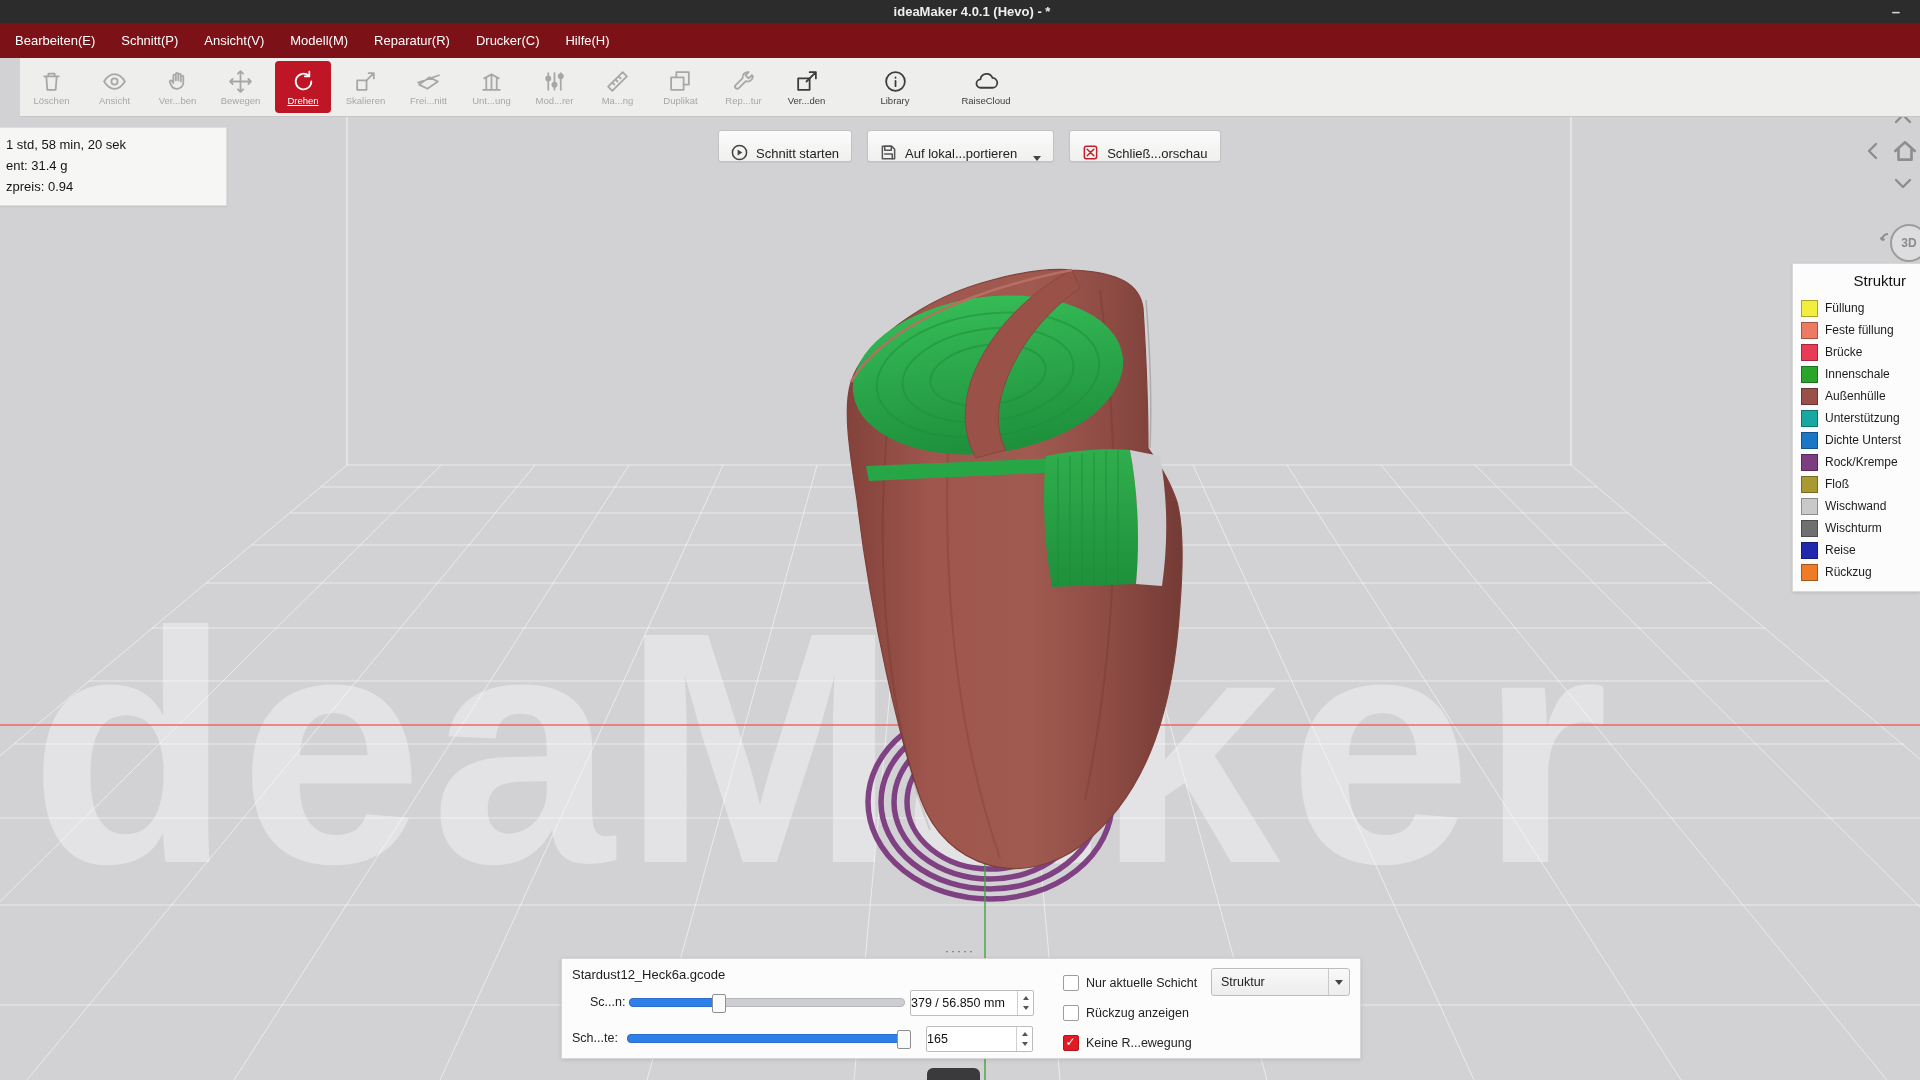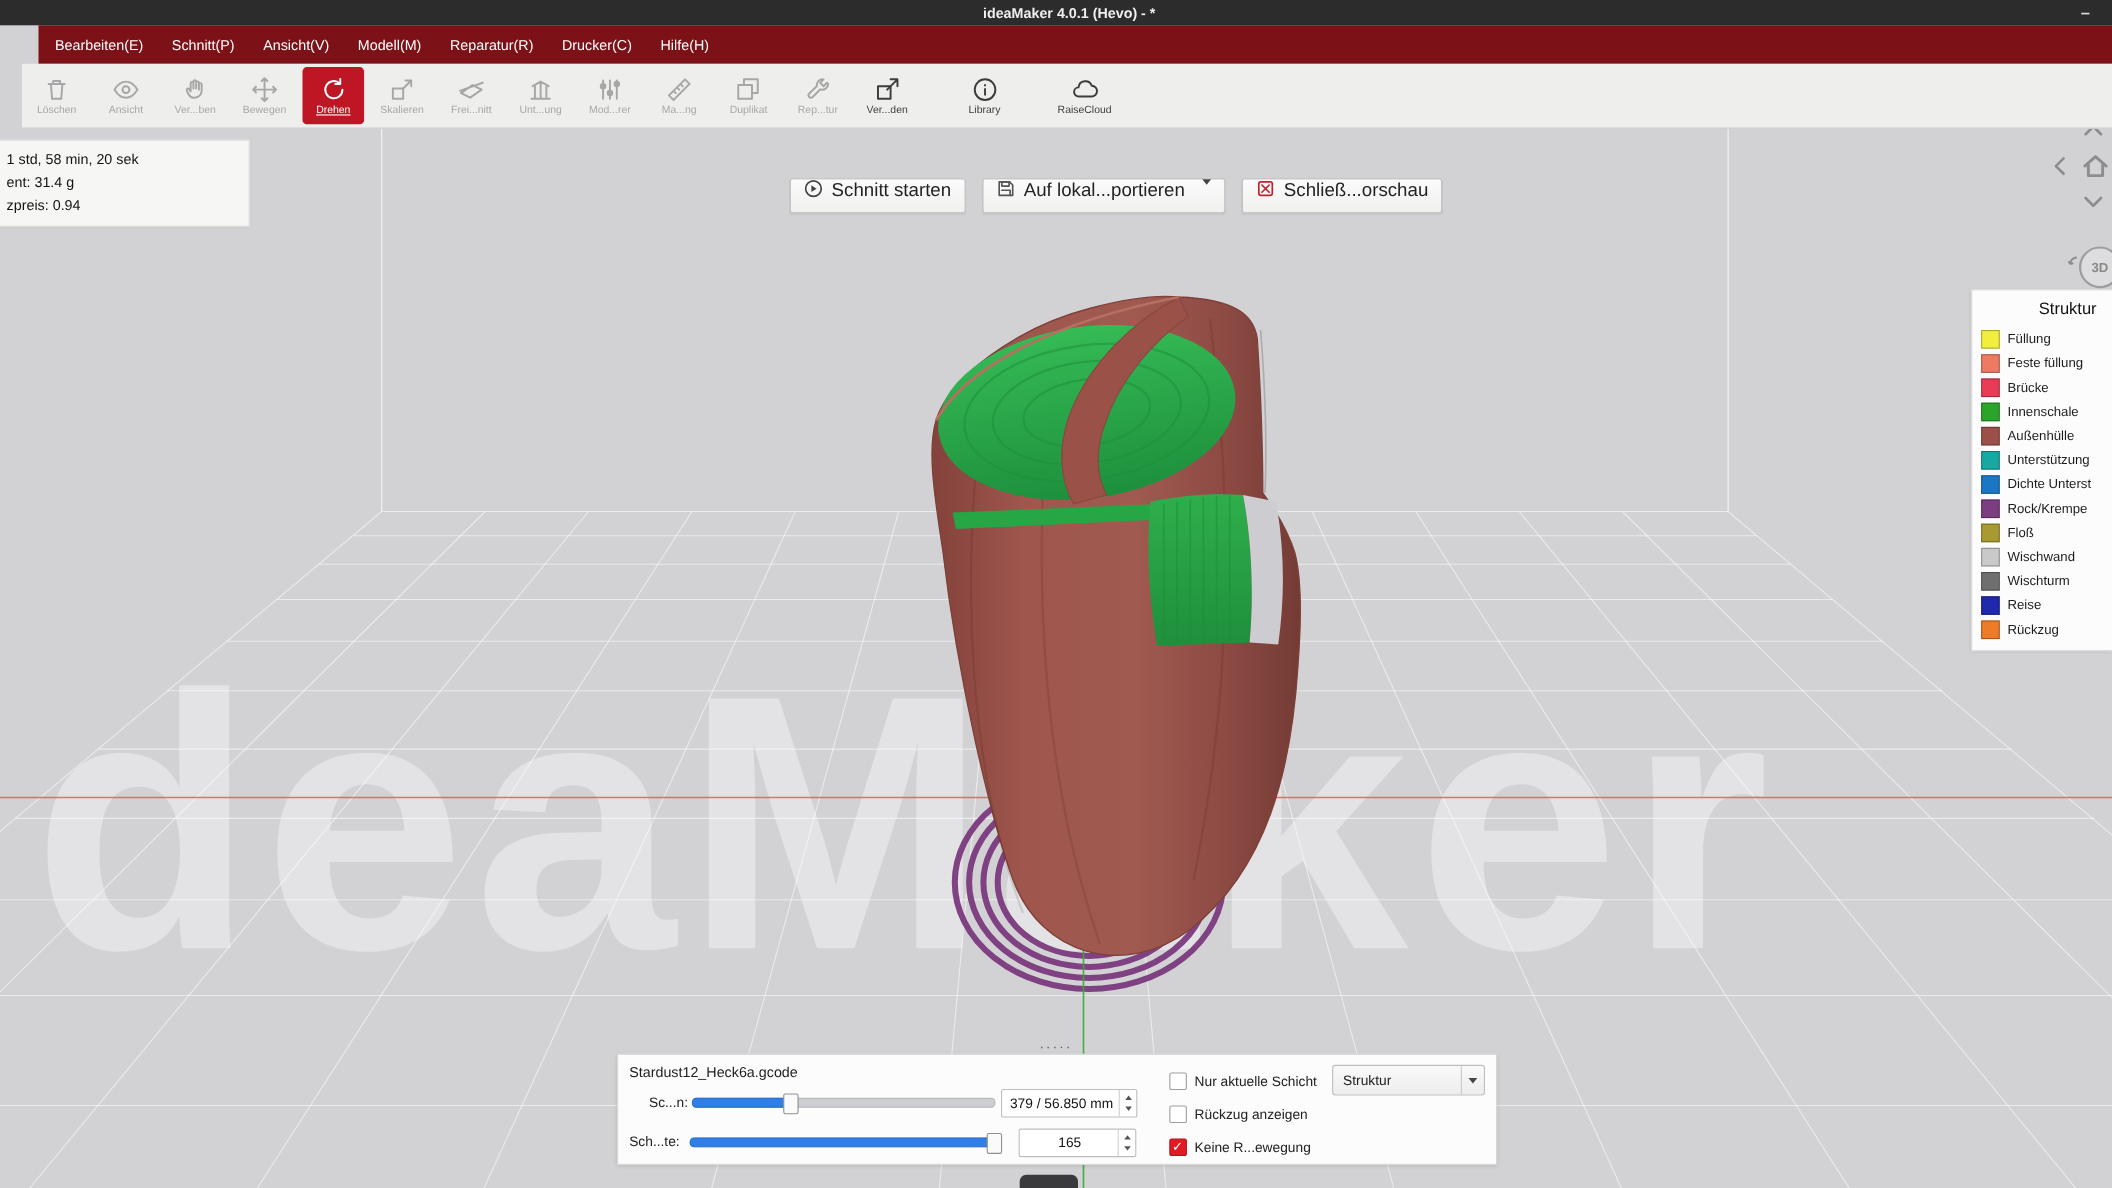--- a/index.html
+++ b/index.html
@@ -8,41 +8,41 @@
     background:#d2d2d5;
     font-family:"Liberation Sans","DejaVu Sans",sans-serif;
     -webkit-font-smoothing:antialiased;
   }
   
   .chrome{position:absolute;top:0;left:0;right:0;z-index:20;}
   .titlebar{height:23px;background:#2c2c2c;color:#efefef;display:flex;align-items:center;justify-content:center;
     font-size:13px;font-weight:bold;position:relative;padding-left:24px;}
   .titlebar .min{position:absolute;right:20px;top:0;height:23px;display:flex;align-items:center;color:#d8d8d8;
     font-weight:bold;font-size:15px;cursor:default;}
-  .menubar{height:35px;background:#7c1117;display:flex;align-items:center;padding-left:2px;margin-left:35px;}
+  .menubar{height:35px;background:#7c1117;display:flex;align-items:center;padding-left:2px;}
   .menubar .mitem{color:#fff;font-size:13px;padding:0 13px;height:35px;display:flex;align-items:center;cursor:default;}
   .toolbar{height:58px;background:#eeeeec;border-bottom:1px solid #c6c6c6;display:flex;align-items:center;padding-left:0;margin-left:20px;}
   .tool{width:63px;height:56px;display:flex;flex-direction:column;align-items:center;justify-content:center;gap:2px;
     color:#a7a7a7;cursor:default;}
   .tool .tlabel{font-size:9.5px;line-height:10px;white-space:nowrap;}
   .tool.enabled{color:#3d3d3d;}
   .tool.active{background:#bf1626;border-radius:4px;color:#fff;height:52px;width:56px;margin:0 3px;text-decoration:underline;}
   .tool.gap-left{margin-left:22px;width:70px;}
   .tool.gap-left2{margin-left:10px;width:92px;}
   .ti{width:25px;height:25px;stroke:currentColor;fill:none;stroke-width:1.7;stroke-linecap:round;stroke-linejoin:round;}
   
   #scene{position:absolute;top:0;left:0;z-index:1;}
   
   .overlay{position:absolute;z-index:5;}
   .infobox{left:0;top:127px;width:212px;background:#f6f6f5;border:1px solid #dedede;border-left:none;
     padding:6px 8px 8px 6px;box-shadow:0 1px 2px rgba(0,0,0,.08);}
   .infobox div{font-size:13px;color:#141414;line-height:21px;white-space:nowrap;}
   .previewbar{top:130px;left:718px;display:flex;gap:15px;align-items:center;}
   .pbtn{height:30px;background:linear-gradient(#fbfbfb,#f0f0ef);border:1px solid #c3c3c3;border-radius:3px;
-    display:flex;align-items:flex-start;gap:8px;padding:0 12px;font-size:17px;color:#222;cursor:default;box-shadow:0 1px 1px rgba(0,0,0,.06);margin-top:32px;}
+    display:flex;align-items:flex-end;gap:8px;padding:0 12px;font-size:13px;color:#222;cursor:default;box-shadow:0 1px 1px rgba(0,0,0,.06);}
   .pbtn svg{width:17px;height:17px;stroke-width:1.6;fill:none;stroke-linecap:round;stroke-linejoin:round;}
   .caret-down{width:0;height:0;border-left:4.5px solid transparent;border-right:4.5px solid transparent;
     border-top:5px solid #444;margin-left:8px;}
   
   .navzone{top:108px;right:0;width:64px;height:160px;}
   .navzone svg{position:absolute;stroke:#8d8d8d;fill:none;stroke-width:2.4;stroke-linecap:round;stroke-linejoin:round;}
   .threeD{top:222px;right:-8px;width:44px;height:40px;}
   .threeD .circle{position:absolute;left:6px;top:2px;width:34px;height:34px;border:2px solid #9d9d9d;border-radius:50%;
     display:flex;align-items:center;justify-content:center;font-size:12px;font-weight:bold;color:#8a8a8a;background:rgba(255,255,255,.25);}
   .threeD svg{position:absolute;left:-4px;top:8px;width:16px;height:16px;stroke:#8d8d8d;fill:none;stroke-width:1.8;}
@@ -56,21 +56,21 @@
   
   .handle{top:944px;left:0;width:1920px;text-align:center;font-size:12px;letter-spacing:2px;color:#555;}
   .bottompanel{left:561px;top:958px;width:798px;height:99px;background:#fcfcfc;border:1px solid #d6d6d6;
     box-shadow:0 1px 4px rgba(0,0,0,.12);}
   .bp-filename{position:absolute;left:10px;top:8px;font-size:13px;color:#1d1d1d;}
   .bp-label{position:absolute;font-size:12.5px;color:#222;}
   .track{position:absolute;height:7px;background:#cdced1;border:1px solid #b7b8bb;border-radius:4px;}
   .fill{position:absolute;left:-1px;top:-1px;bottom:-1px;background:#2f7fe8;border:1px solid #2a6fd0;border-radius:4px;}
   .thumb{position:absolute;right:-6px;top:-5px;width:12px;height:17px;background:#fafafa;border:1px solid #909090;border-radius:2px;}
   .spin{position:absolute;height:24px;background:#fff;border:1px solid #bdbdbd;border-radius:2px;
-    display:flex;align-items:center;justify-content:center;font-size:12.5px;color:#111;}
+    display:flex;align-items:center;justify-content:flex-start;font-size:12.5px;color:#111;}
   .spin .arrows{position:absolute;right:0;top:0;bottom:0;width:15px;border-left:1px solid #cfcfcf;
     display:flex;flex-direction:column;align-items:center;justify-content:space-evenly;}
   .arr-up{width:0;height:0;border-left:3.5px solid transparent;border-right:3.5px solid transparent;border-bottom:4px solid #555;}
   .arr-dn{width:0;height:0;border-left:3.5px solid transparent;border-right:3.5px solid transparent;border-top:4px solid #555;}
   .cbrow{position:absolute;display:flex;align-items:center;gap:7px;}
   .cb{width:14px;height:14px;background:#fff;border:1px solid #9e9e9e;border-radius:2px;flex:none;position:relative;}
   .cb.checked{background:#e01b24;border-color:#b3131b;}
   .cb.checked::after{content:"\2713";position:absolute;left:1.5px;top:-1.5px;color:#fff;font-size:12px;font-weight:bold;}
   .cbrow .cblabel{font-size:12.5px;color:#222;white-space:nowrap;}
   .dropdown{position:absolute;left:649px;top:9px;width:137px;height:26px;background:linear-gradient(#f9f9f9,#ededed);

